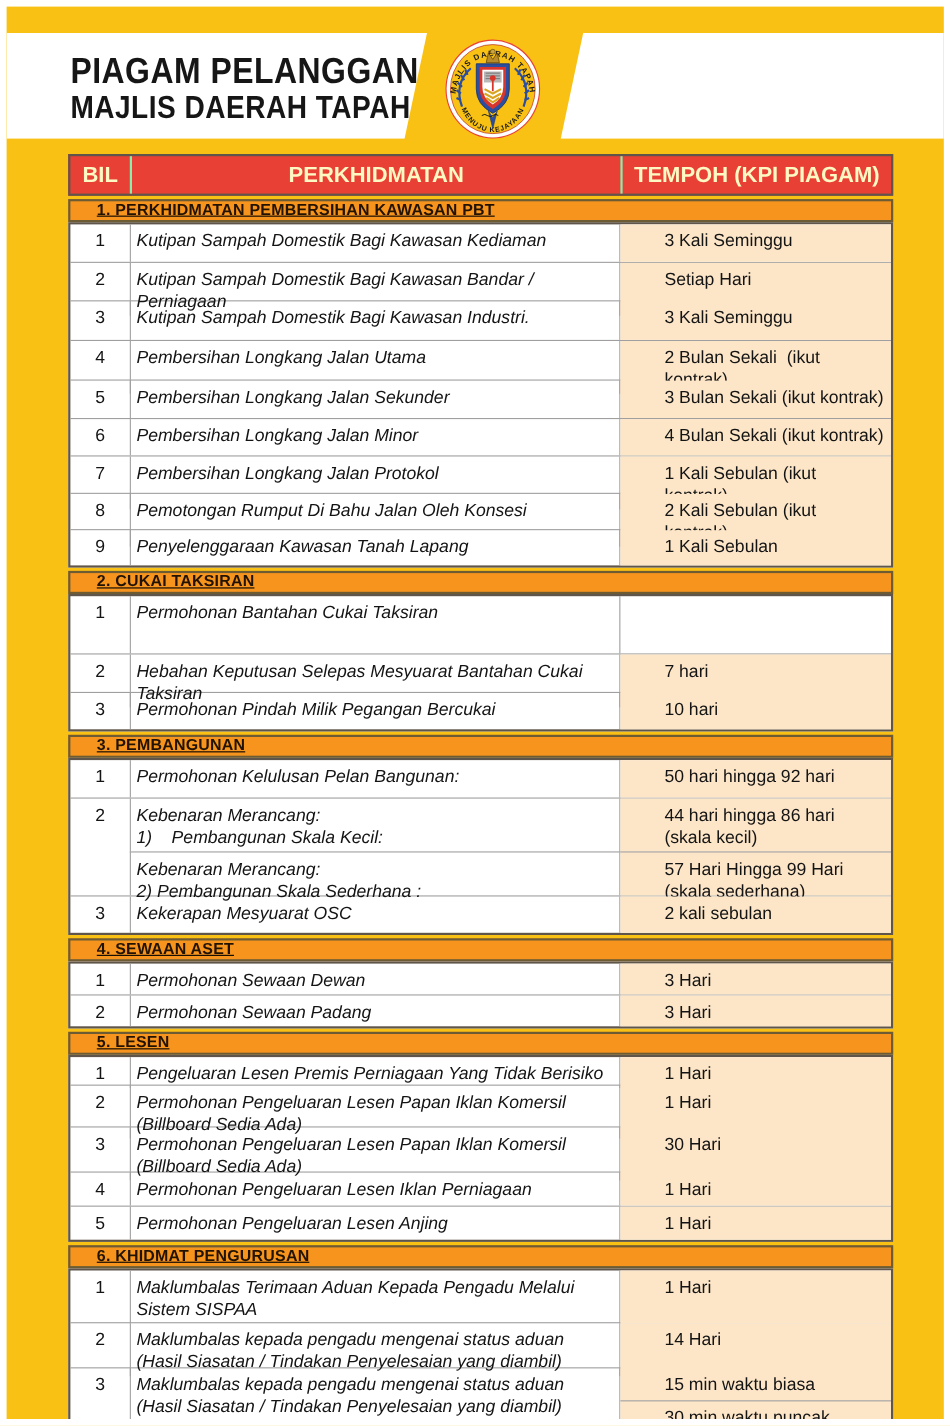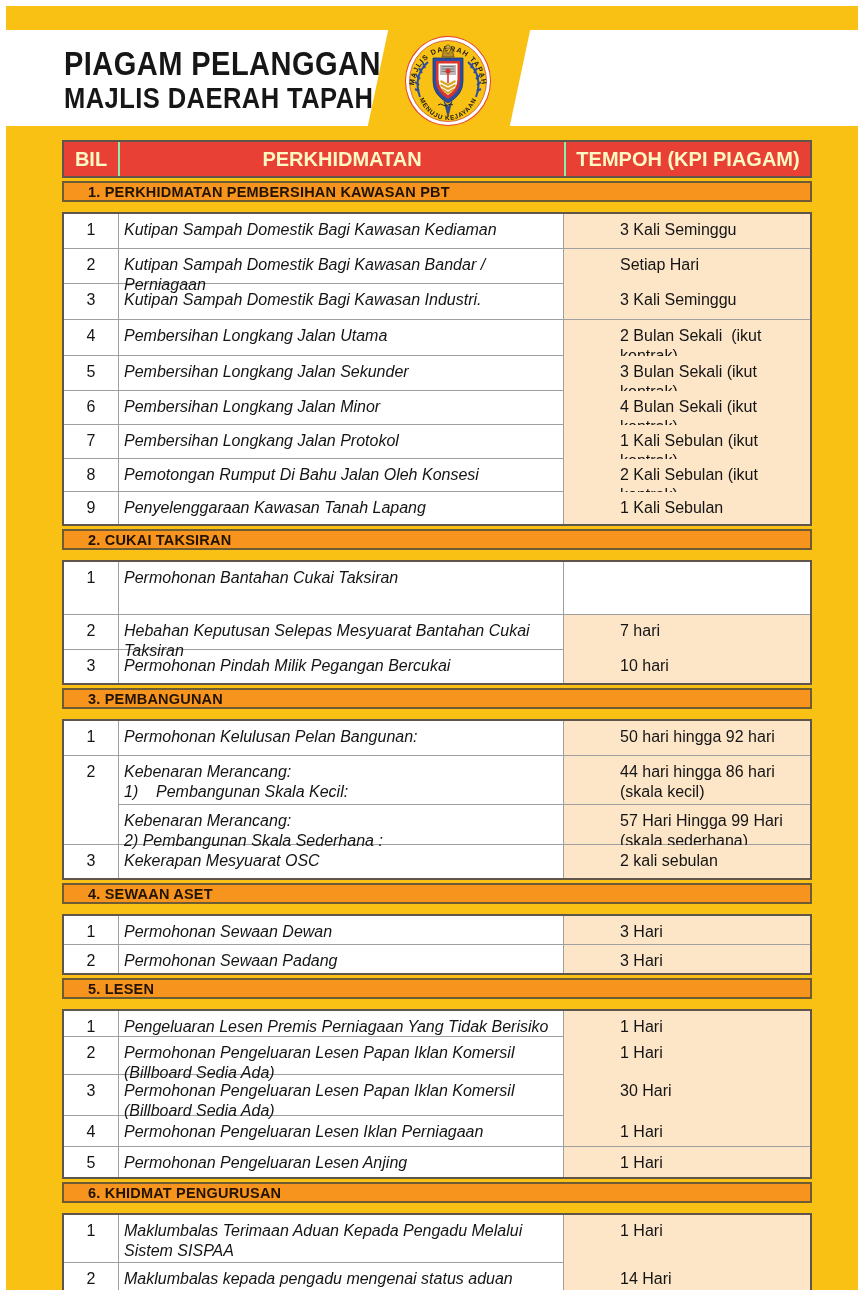--- a/index.html
+++ b/index.html
@@ -18,32 +18,32 @@
   .crest { position:absolute; left:398px; top:5px; width:88px; height:92px; }
 
   
   .table-wrap { position:absolute; top:134px; left:56px; width:750px; }
   .thead { display:grid; grid-template-columns:54px 446px 1fr; background:#e84034;
            border:2px solid #5f554a; box-sizing:border-box; height:38px; margin-bottom:3px; }
   .thead .hc { color:#fef9c3; font-weight:bold; font-size:20px; display:flex; align-items:center; justify-content:center; }
   .thead .hc + .hc { border-left:2px solid #86efac; }
 
   .section-bar { box-sizing:border-box; height:21px; background:#f7941e; border:2px solid #6d5c33;
-                 display:flex; align-items:center; padding-left:24px; margin-bottom:10px; }
+                 display:flex; align-items:flex-start; padding-left:24px; margin-bottom:0;text-decoration:underline; }
   .section-bar span { font-size:14.5px; font-weight:bold; color:#211300; letter-spacing:.2px; }
 
   .rows-block { box-sizing:border-box; border:2px solid #5f554a; background:#fff; margin-bottom:3px; }
   .row { display:grid; grid-template-columns:54px 446px 1fr; }
   .row.rt { border-top:1.5px solid #9f9f9f; }
   .cell { box-sizing:border-box; font-size:16px; line-height:1.25; color:#141414;
           padding:6px 6px 2px; white-space:pre-wrap; }
   .cell.rt { border-top:1.5px solid #9f9f9f; }
   .bil { text-align:center; }
   .service { border-left:1.5px solid #9f9f9f; border-right:1.5px solid #9f9f9f; padding-left:5px;font-style:italic; }
-  .kpi { background:#fde6c8; padding-left:56px; }
+  .kpi { background:#fde6c8; padding-left:40px; }
 </style>
 </head>
 <body>
 
 <div class="frame">
   <div class="page">
 
     <div class="banner">
       <div class="stripe"></div>
 

